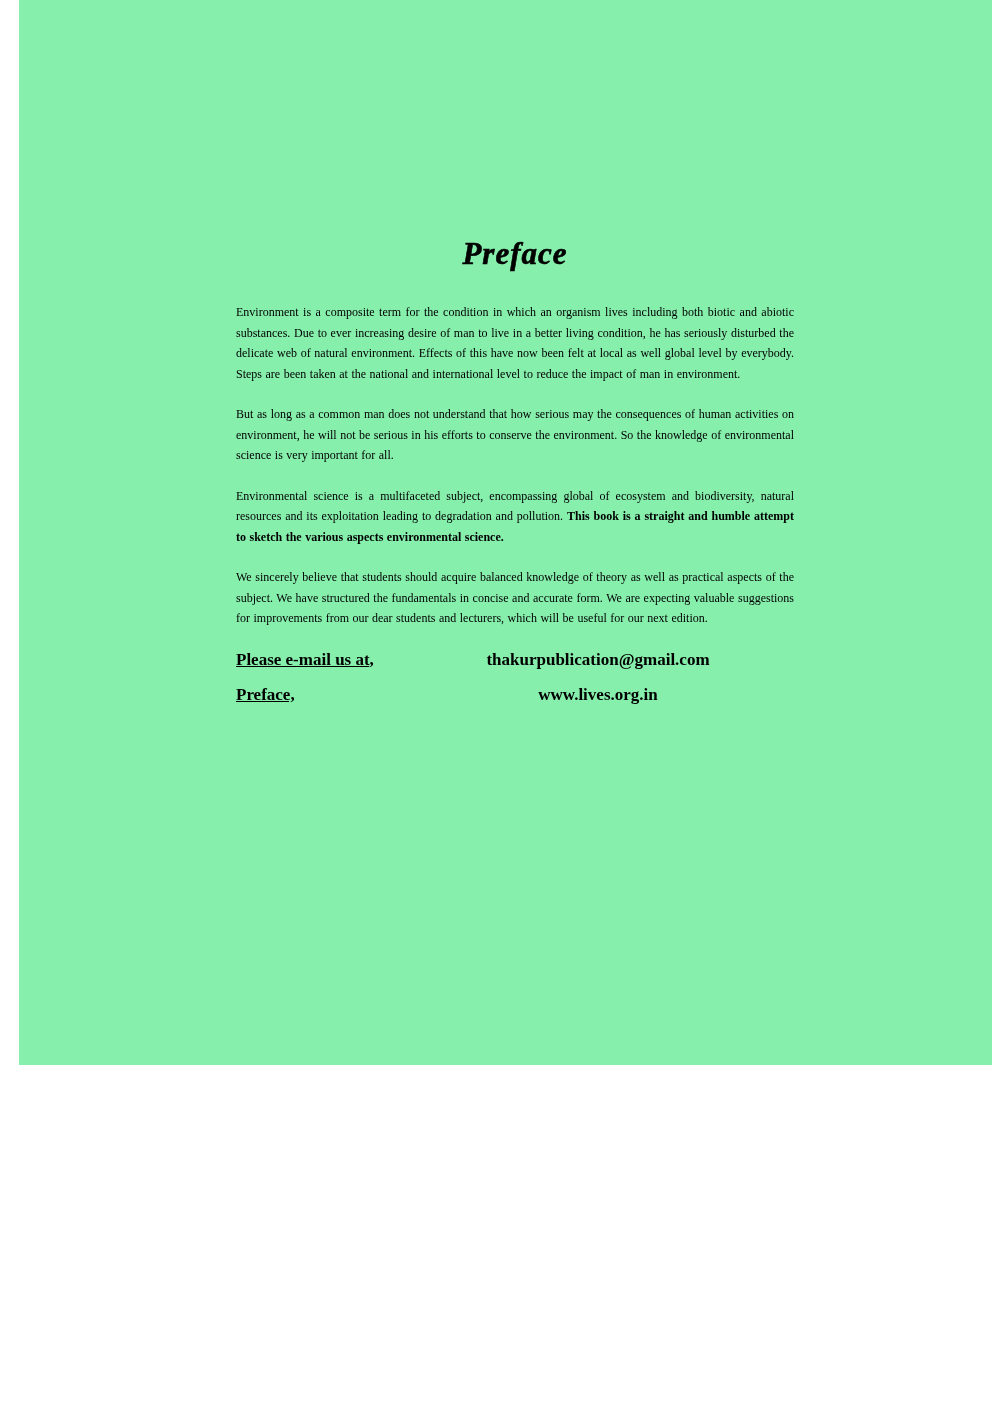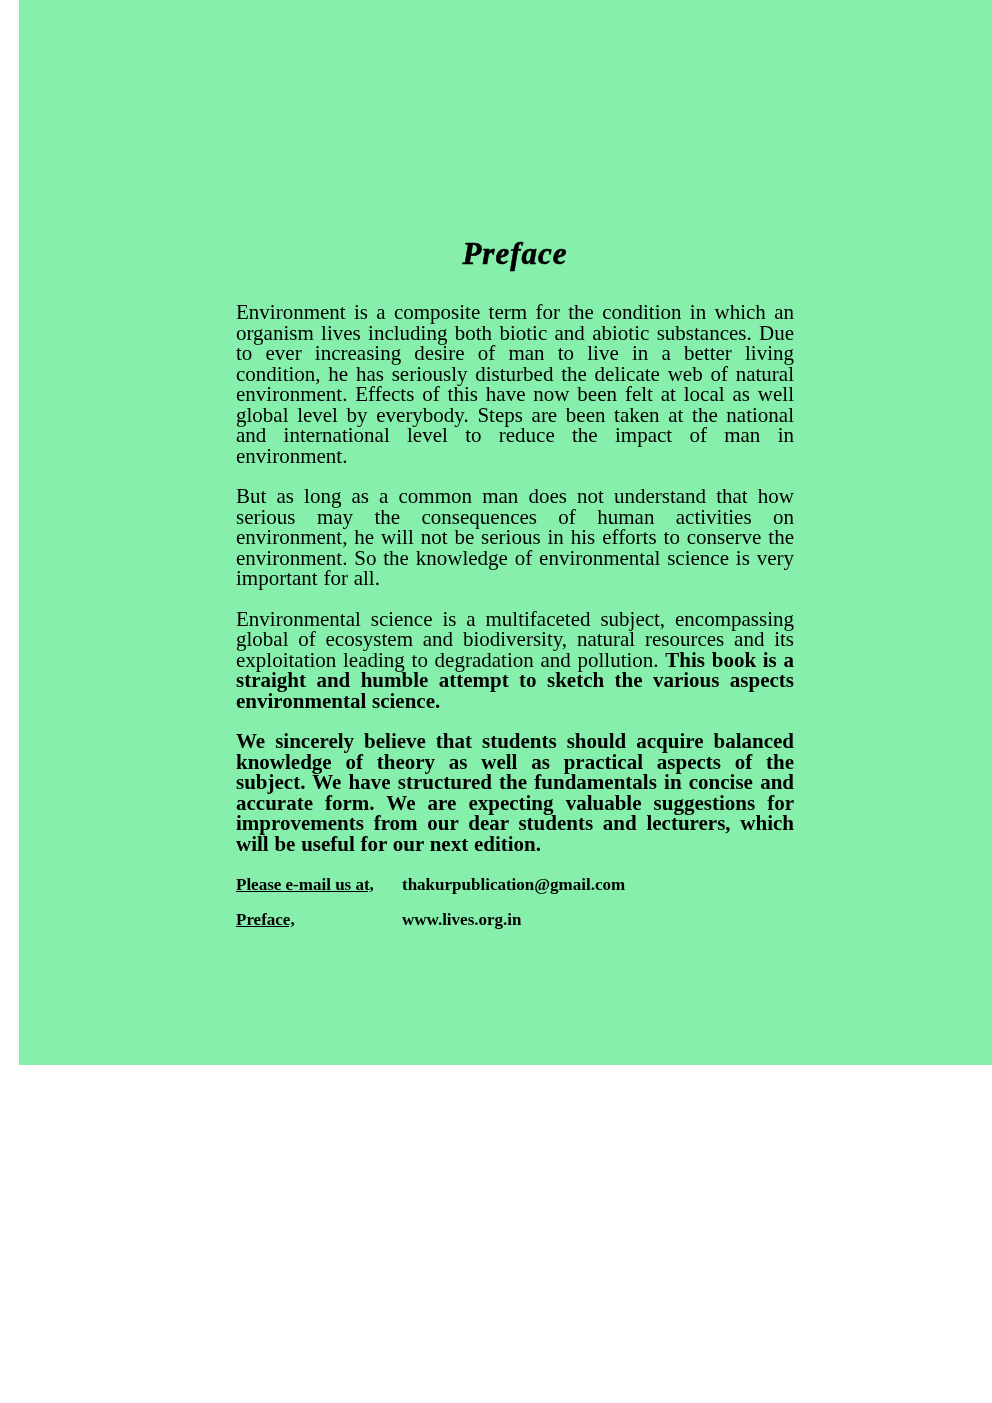--- a/index.html
+++ b/index.html
@@ -27,45 +27,45 @@
     font-family: "Liberation Serif", serif;
     font-size: 31px;
     font-weight: bold;
     font-style: italic;
     letter-spacing: 1px;
     margin-bottom: 30px;
     -webkit-text-stroke: 0.6px #000;
   }
 
   .para {
-    font-size: 21px;
+    font-size: 12px;
     line-height: 20.5px;
     text-align: justify;
     margin-bottom: 20px;
     word-spacing: 0.5px;
   }
 
-  .para.bold { font-weight: bold; }
+  .para.bold { font-weight: normal; }
   .bold-inline { font-weight: bold; }
 
   .contact-row {
     display: flex;
     font-size: 17px;
     line-height: 21px;
     font-weight: bold;
     margin-bottom: 14px;
   }
 
   .contact-label {
     width: 166px;
     flex: 0 0 166px;
     text-decoration: underline;
   }
 
-  .contact-value { flex: 1; }
+  .contact-value { flex: 1; text-align: center; }
 </style>
 </head>
 <body>
 
 <div class="page">
   <div class="content">
 
     <div class="doc-title">Preface</div>
 
     <p class="para">Environment is a composite term for the condition in which an organism lives including both biotic and abiotic substances. Due to ever increasing desire of man to live in a better living condition, he has seriously disturbed the delicate web of natural environment. Effects of this have now been felt at local as well global level by everybody. Steps are been taken at the national and international level to reduce the impact of man in environment.</p>

